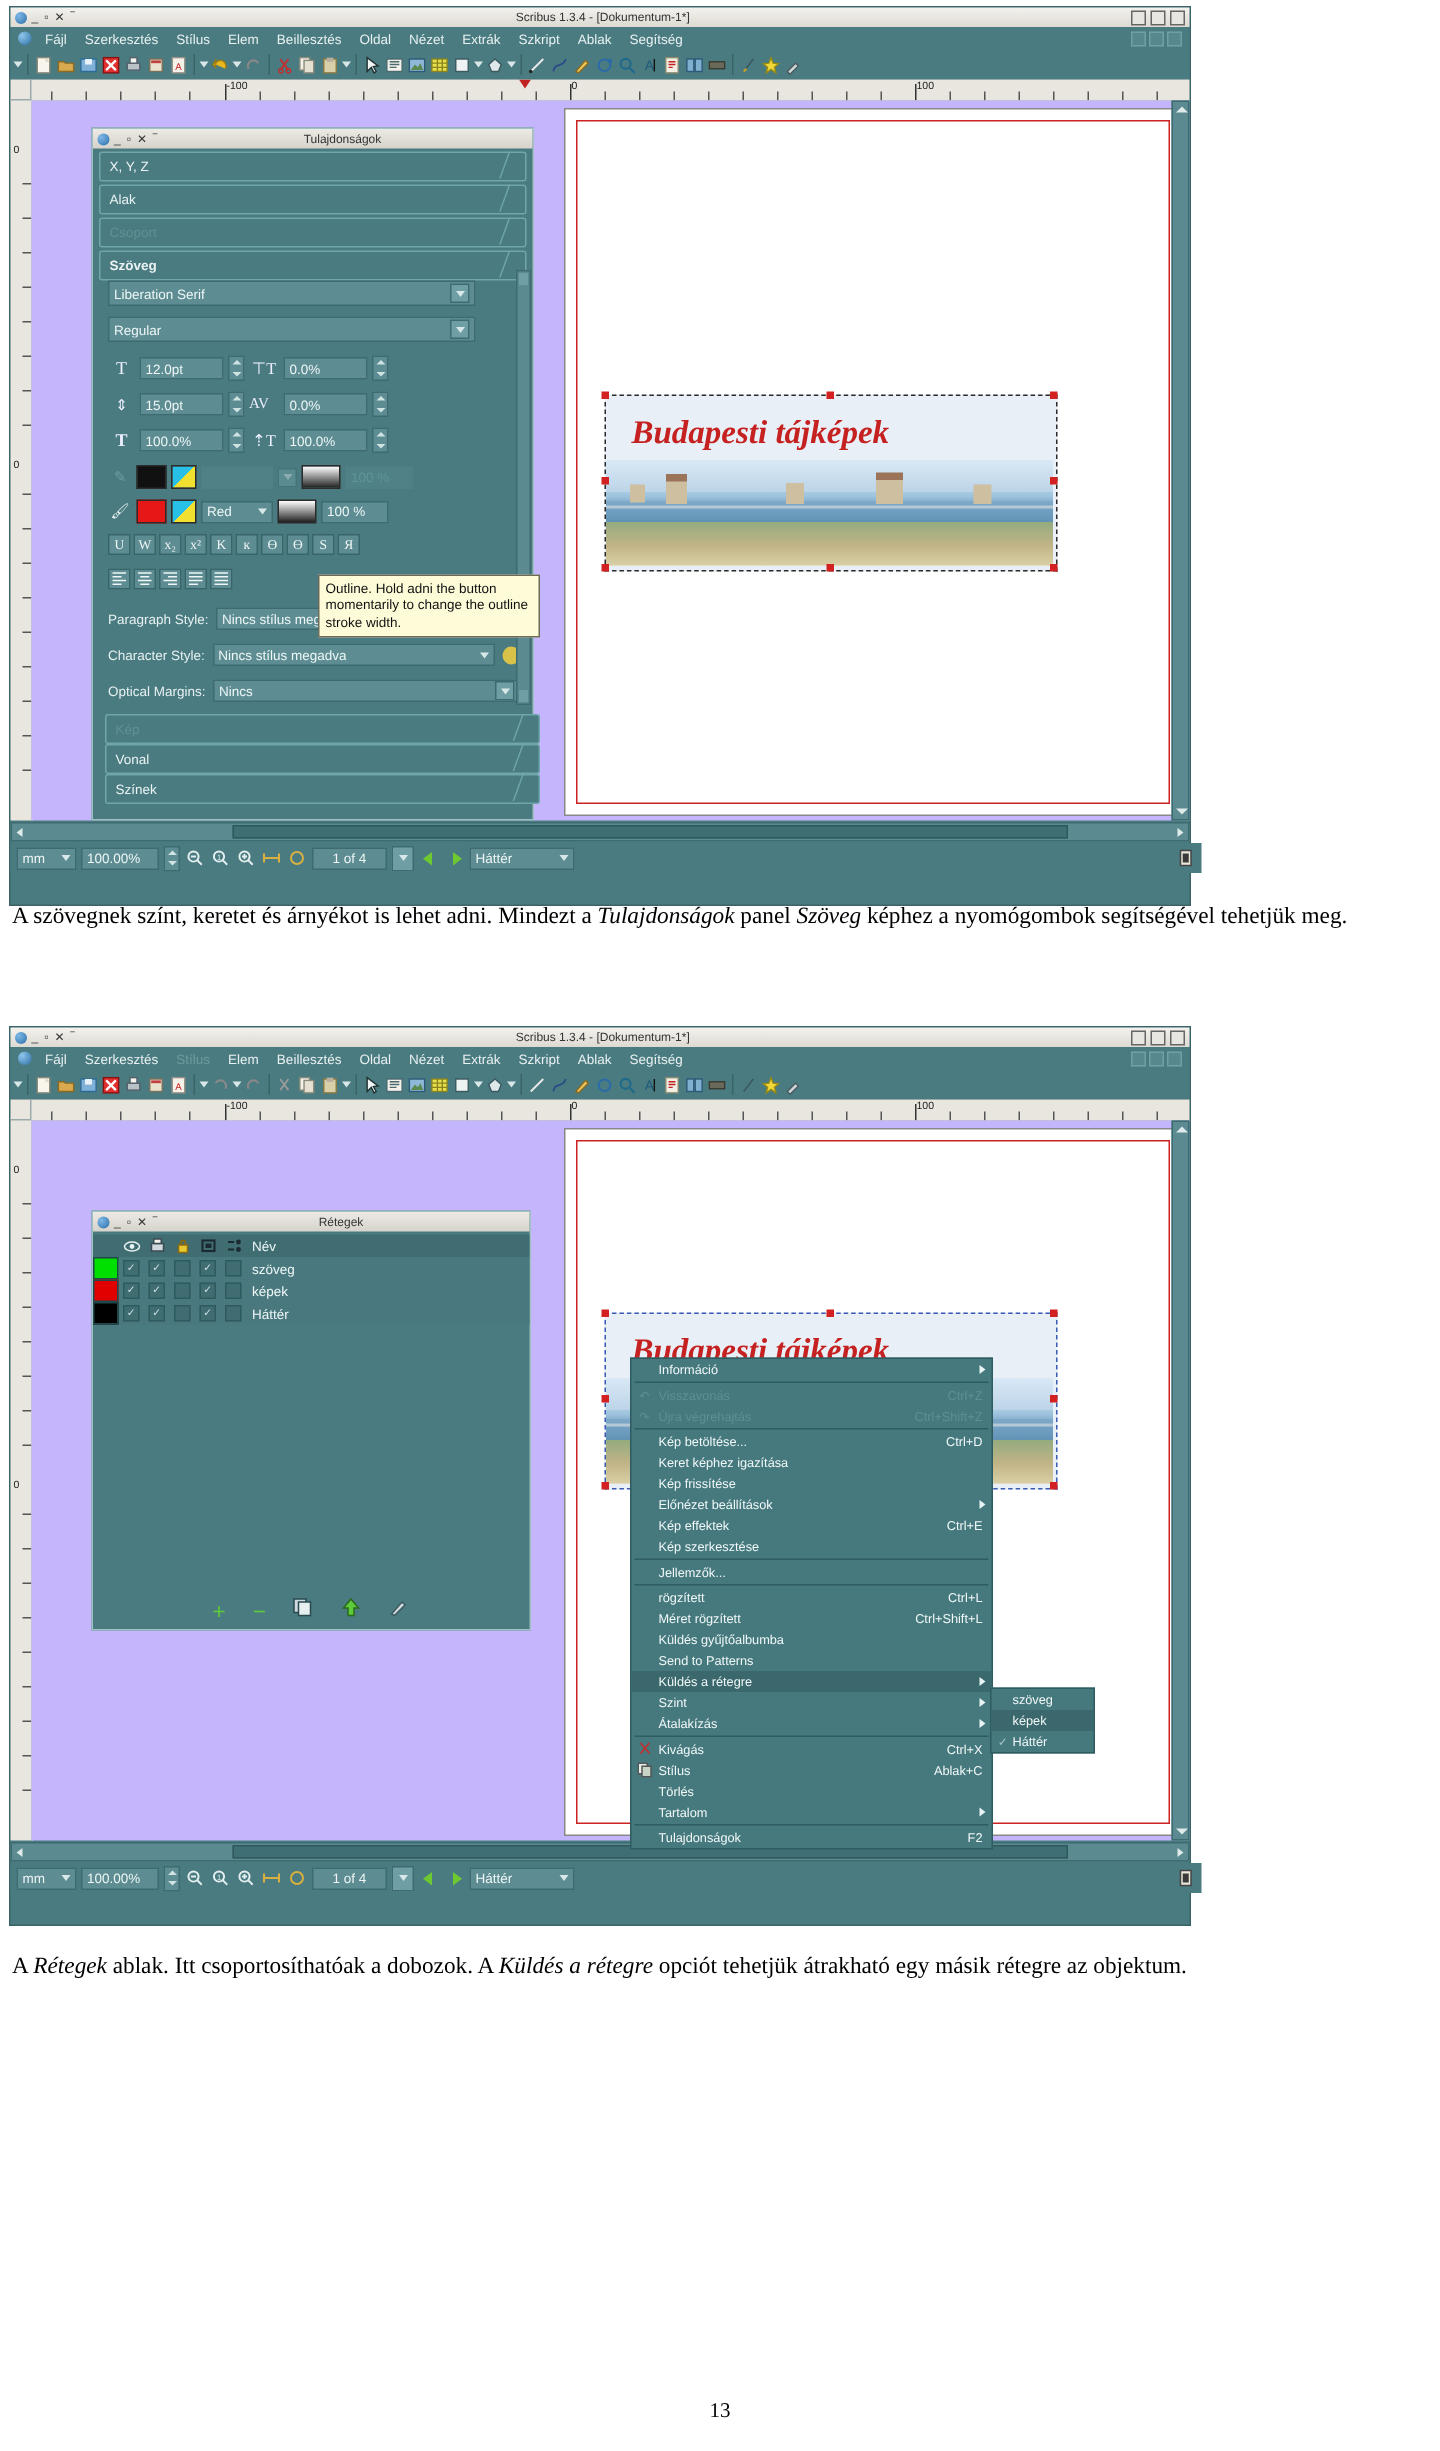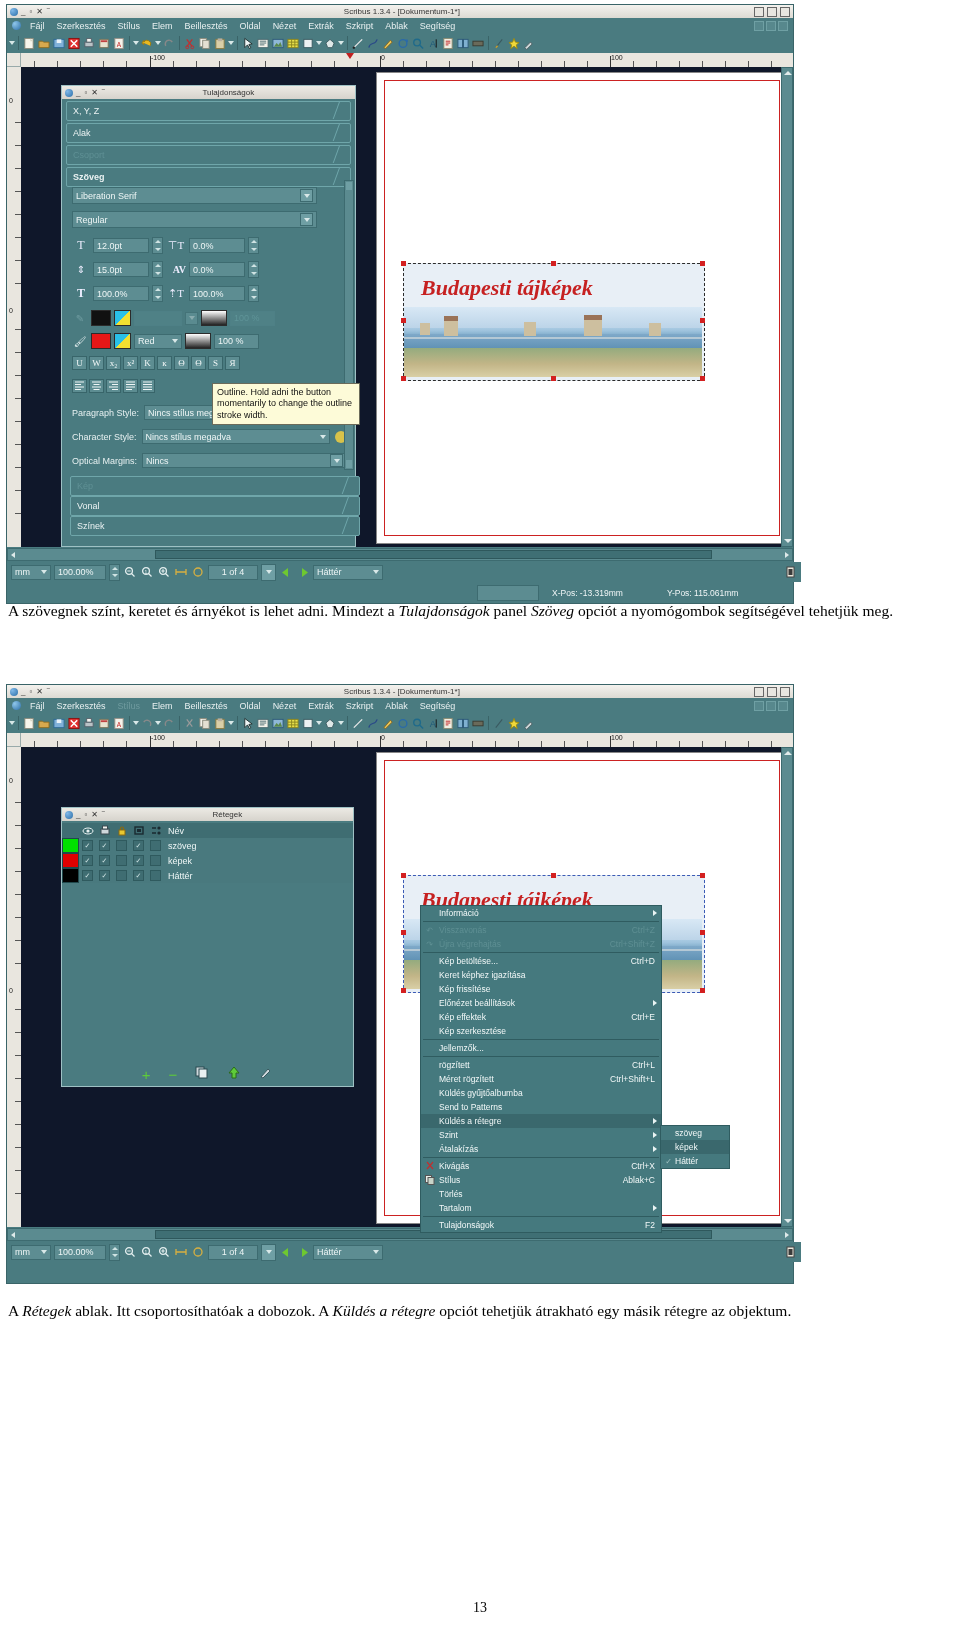--- a/index.html
+++ b/index.html
@@ -34,21 +34,21 @@
   
   .ruler-h{height:14px;background:#e9e6df;border-bottom:1px solid #9aa;position:relative;overflow:hidden;
            font-family:"Liberation Sans",sans-serif;font-size:7px;color:#222;}
   .ruler-v{width:14px;background:#e9e6df;border-right:1px solid #9aa;position:relative;overflow:hidden;
            font-family:"Liberation Sans",sans-serif;font-size:7px;color:#222;}
   .tick{position:absolute;top:8px;width:1px;height:6px;background:#555;}
   .tickL{position:absolute;top:3px;width:1px;height:11px;background:#333;}
   .rlabel{position:absolute;top:1px;left:2px;}
   .vtick{position:absolute;left:8px;height:1px;width:6px;background:#555;}
 
-  .canvas{position:absolute;background:#0f172a;overflow:hidden;}
+  .canvas{position:absolute;background:#c4b5fd;overflow:hidden;}
   .page{position:absolute;background:#fff;}
   .pagemargin{position:absolute;border:1px solid #cc2222;}
 
   
   .panel{position:absolute;background:#4a7b80;border:1px solid #9fc1c4;box-sizing:border-box;}
   .pan-title{height:13px;background:linear-gradient(#eceae4,#d6d3cc);display:flex;align-items:center;
              font-family:"Liberation Sans",sans-serif;font-size:8px;color:#333;padding:0 3px;}
   .grp{height:18px;margin:2px 4px 0 4px;border:1px solid #6fa6aa;border-radius:2px;background:#4a7b80;
        display:flex;align-items:center;padding-left:6px;font-family:"Liberation Sans",sans-serif;
        font-size:9px;color:#eaf2f2;position:relative;}
@@ -509,21 +509,21 @@
         </span>
     </div>
 
     <div style="position:absolute;left:10px;top:175px;width:270px;height:17px;display:flex;align-items:center;gap:3px;">
       <span style="width:18px;text-align:center;font-size:10px;color:#eef;">⇕</span>
       <span class="field" style="width:56px;">15.0pt</span>
       <span class="spin">
           <i class="up"></i>
           <i class="dn"></i>
         </span>
-      <span style="width:20px;text-align:right;font-family:'Liberation Serif',serif;font-size:10px;font-weight:bold;color:#eef;">AV</span>
+      <span style="width:20px;text-align:left;font-family:'Liberation Serif',serif;font-size:10px;font-weight:normal;color:#eef;">AV</span>
       <span class="field" style="width:56px;">0.0%</span>
       <span class="spin">
           <i class="up"></i>
           <i class="dn"></i>
         </span>
     </div>
 
     <div style="position:absolute;left:10px;top:199px;width:270px;height:17px;display:flex;align-items:center;gap:3px;">
       <span style="width:18px;text-align:center;font-family:'Liberation Serif',serif;font-size:12px;font-weight:bold;color:#eef;">T</span>
       <span class="field" style="width:56px;">100.0%</span>
@@ -718,34 +718,29 @@
       <span class="arrow-dn"></span>
     </span>
     <span style="margin-left:auto;" class="tbtn">
       <svg width="13" height="13">
           <rect x="3" y="1" width="7" height="10" fill="#e9e6da" stroke="#444"></rect>
           <rect x="4.5" y="3" width="4" height="6" fill="#3a3a3a"></rect>
         </svg>
     </span>
   </div>
 
-  <div class="posbar" style="left:0;top:577px;width:786px;height:21px;">
-    <span style="position:absolute;left:470px;top:3px;width:60px;height:14px;background:#5c8c91;border:1px solid #3d6b70;"></span>
-    <span style="position:absolute;left:545px;">X-Pos: -13.319mm</span>
-    <span style="position:absolute;left:660px;">Y-Pos: 115.061mm</span>
-  </div>
 </div>
 
 <div class="bodytext" style="left:8px;top:600px;width:944px;">
   <span>A szövegnek színt, keretet és árnyékot is lehet adni.</span>
   <span>Mindezt a</span>
   <i>Tulajdonságok</i>
   <span>panel</span>
   <i>Szöveg</i>
-  <span>opciót a</span>
+  <span>képhez a</span>
   <span>nyomógombok segítségével tehetjük meg.</span>
 </div>
 
 <div class="scr-win" style="left:6px;top:684px;width:788px;height:600px;">
 
   <div class="titlebar">
     <span class="tb-dot"></span>
     <span class="tb-btns">
       <span>_</span>
       <span>▫</span>

